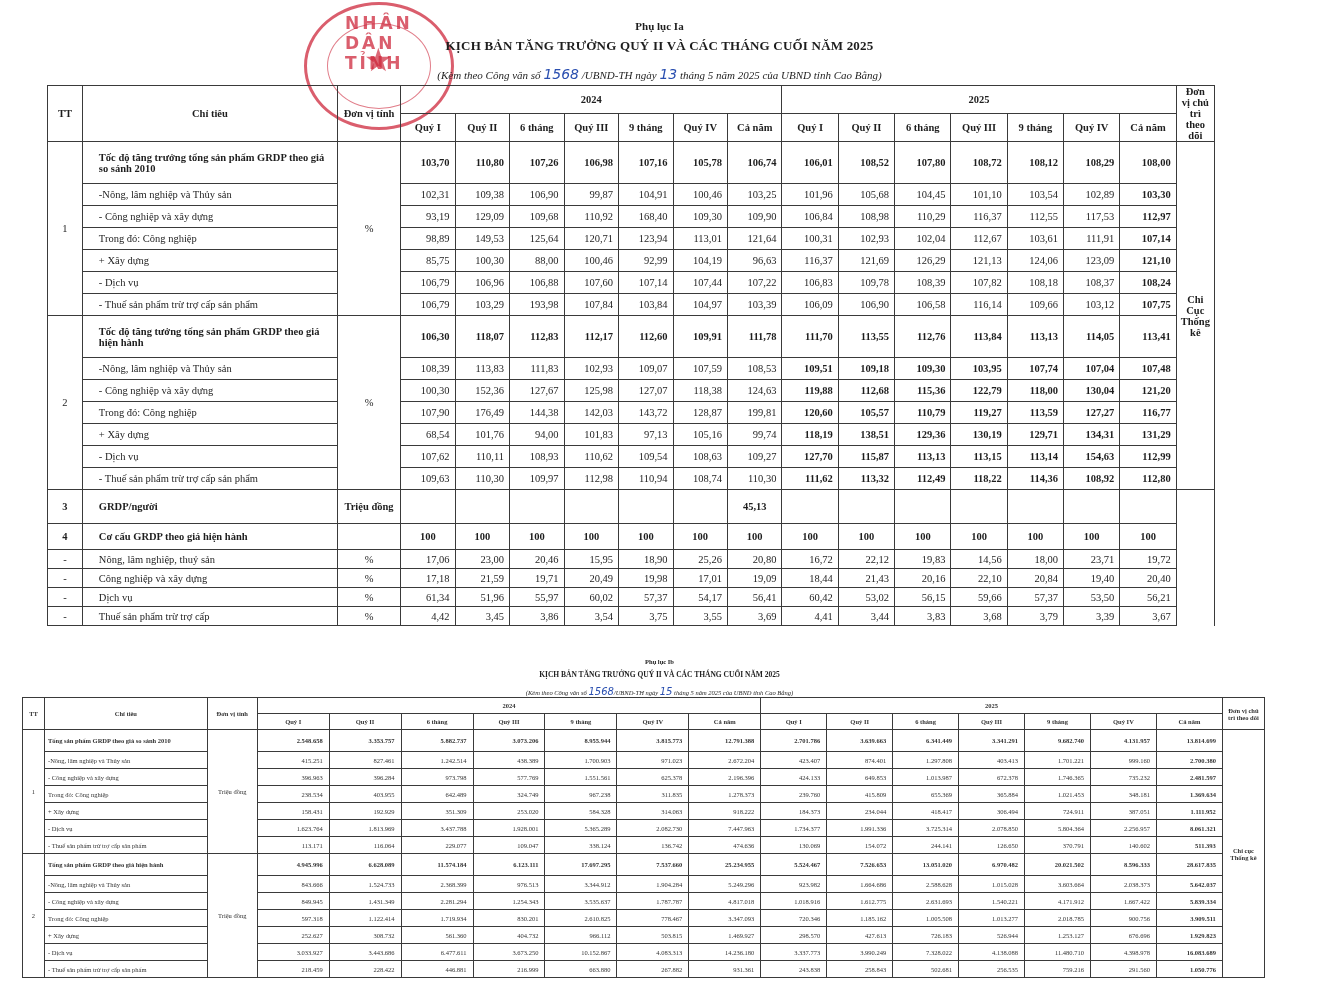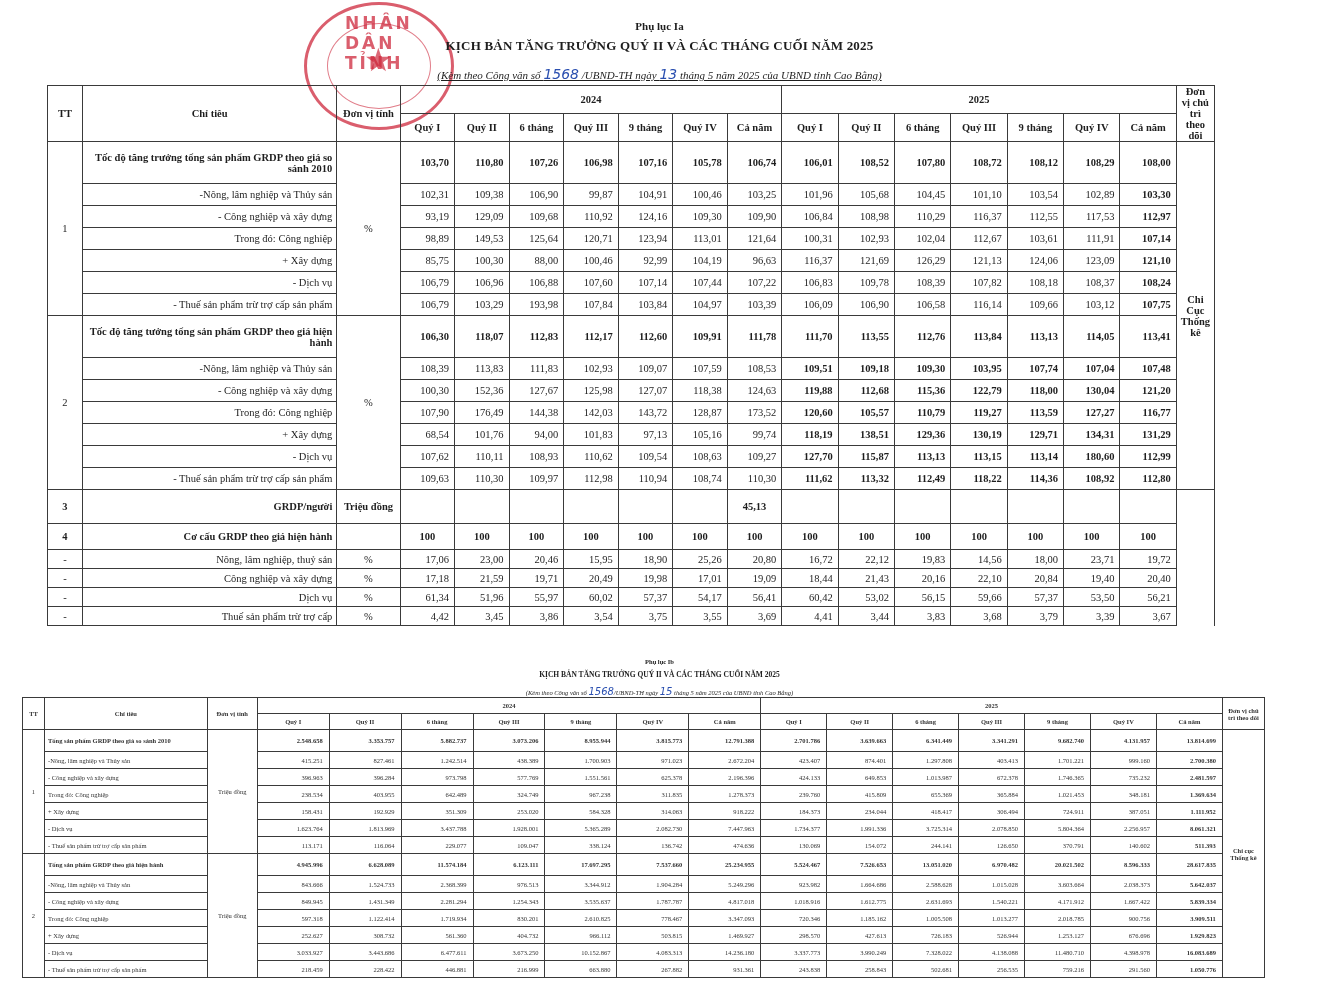--- a/index.html
+++ b/index.html
@@ -4,31 +4,31 @@
 <style>
   * { box-sizing: border-box; }
   html, body { margin: 0; padding: 0; }
   body {
     width: 1319px; height: 993px; background: #ffffff; position: relative; overflow: hidden;
     font-family: "Liberation Serif", "DejaVu Serif", serif; color: #1e1e1e;
   }
   .hdr-a { position: absolute; left: 0; width: 1319px; text-align: center; }
   .appx-a { top: 20px; font-size: 11px; font-weight: bold; }
   .title-a { top: 38px; font-size: 13px; font-weight: bold; letter-spacing: 0.2px; }
-  .sub-a { top: 66px; font-size: 11px; font-style: italic; text-decoration: underline; }
+  .sub-a { top: 66px; font-size: 11px; font-style: italic; }
   .hand { font-family: "DejaVu Sans", sans-serif; color: #2a4fb0; font-style: italic; font-size: 14px; }
 
   table { border-collapse: collapse; position: absolute; }
   td, th { border: 1.3px solid #3a3a3a; padding: 0 4px; vertical-align: middle; }
 
   #tblA { left: 47px; top: 85px; width: 1168px; font-size: 10.5px; }
   #tblA th { font-weight: bold; text-align: center; height: 22px; font-size: 10.5px; }
   #tblA td.num { text-align: right; padding-right: 5px; }
   #tblA td.c { text-align: center; }
-  #tblA td.lbl { text-align: right; padding-left: 4px; }
+  #tblA td.lbl { text-align: left; padding-left: 16px; }
   #tblA tr.r td { height: 22px; }
   #tblA tr.big td { height: 42px; }
   #tblA tr.r3 td { height: 34px; }
   #tblA tr.r4 td { height: 26px; }
   #tblA tr.rs td { height: 19px; }
   .b { font-weight: bold; }
 
   .stamp {
     position: absolute; left: 304px; top: 2px; width: 150px; height: 128px; border-radius: 50%;
     border: 3px solid rgba(205,40,60,0.75); pointer-events: none;
@@ -138,21 +138,21 @@
         <td class="num">103,54</td>
         <td class="num">102,89</td>
         <td class="num b">103,30</td>
       </tr>
       <tr class="r">
         <td class="lbl">- Công nghiệp và xây dựng</td>
         <td class="num">93,19</td>
         <td class="num">129,09</td>
         <td class="num">109,68</td>
         <td class="num">110,92</td>
-        <td class="num">124,16</td>
+        <td class="num">168,40</td>
         <td class="num">109,30</td>
         <td class="num">109,90</td>
         <td class="num">106,84</td>
         <td class="num">108,98</td>
         <td class="num">110,29</td>
         <td class="num">116,37</td>
         <td class="num">112,55</td>
         <td class="num">117,53</td>
         <td class="num b">112,97</td>
       </tr>
@@ -278,21 +278,21 @@
         <td class="num b">121,20</td>
       </tr>
       <tr class="r">
         <td class="lbl">Trong đó: Công nghiệp</td>
         <td class="num">107,90</td>
         <td class="num">176,49</td>
         <td class="num">144,38</td>
         <td class="num">142,03</td>
         <td class="num">143,72</td>
         <td class="num">128,87</td>
-        <td class="num">173,52</td>
+        <td class="num">199,81</td>
         <td class="num b">120,60</td>
         <td class="num b">105,57</td>
         <td class="num b">110,79</td>
         <td class="num b">119,27</td>
         <td class="num b">113,59</td>
         <td class="num b">127,27</td>
         <td class="num b">116,77</td>
       </tr>
       <tr class="r">
         <td class="lbl"> + Xây dựng</td>
@@ -318,21 +318,21 @@
         <td class="num">108,93</td>
         <td class="num">110,62</td>
         <td class="num">109,54</td>
         <td class="num">108,63</td>
         <td class="num">109,27</td>
         <td class="num b">127,70</td>
         <td class="num b">115,87</td>
         <td class="num b">113,13</td>
         <td class="num b">113,15</td>
         <td class="num b">113,14</td>
-        <td class="num b">180,60</td>
+        <td class="num b">154,63</td>
         <td class="num b">112,99</td>
       </tr>
       <tr class="r">
         <td class="lbl">- Thuế sản phẩm trừ trợ cấp sản phẩm</td>
         <td class="num">109,63</td>
         <td class="num">110,30</td>
         <td class="num">109,97</td>
         <td class="num">112,98</td>
         <td class="num">110,94</td>
         <td class="num">108,74</td>

